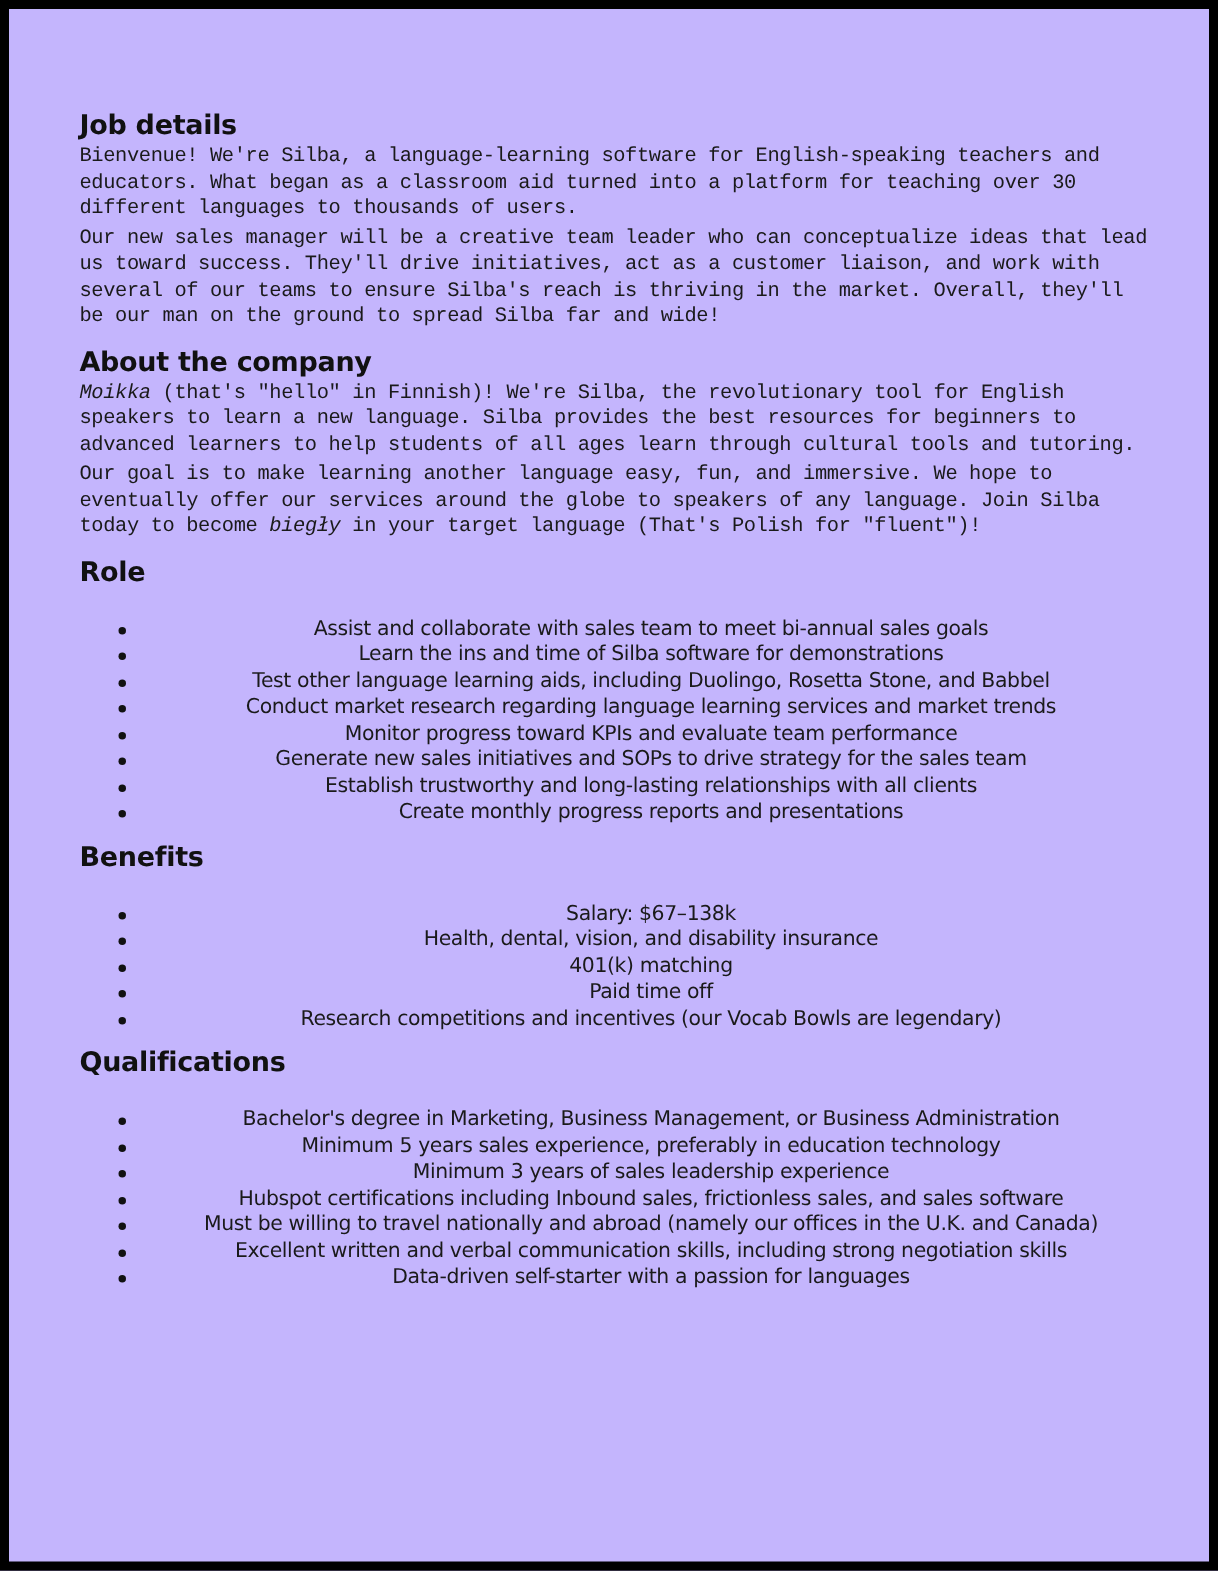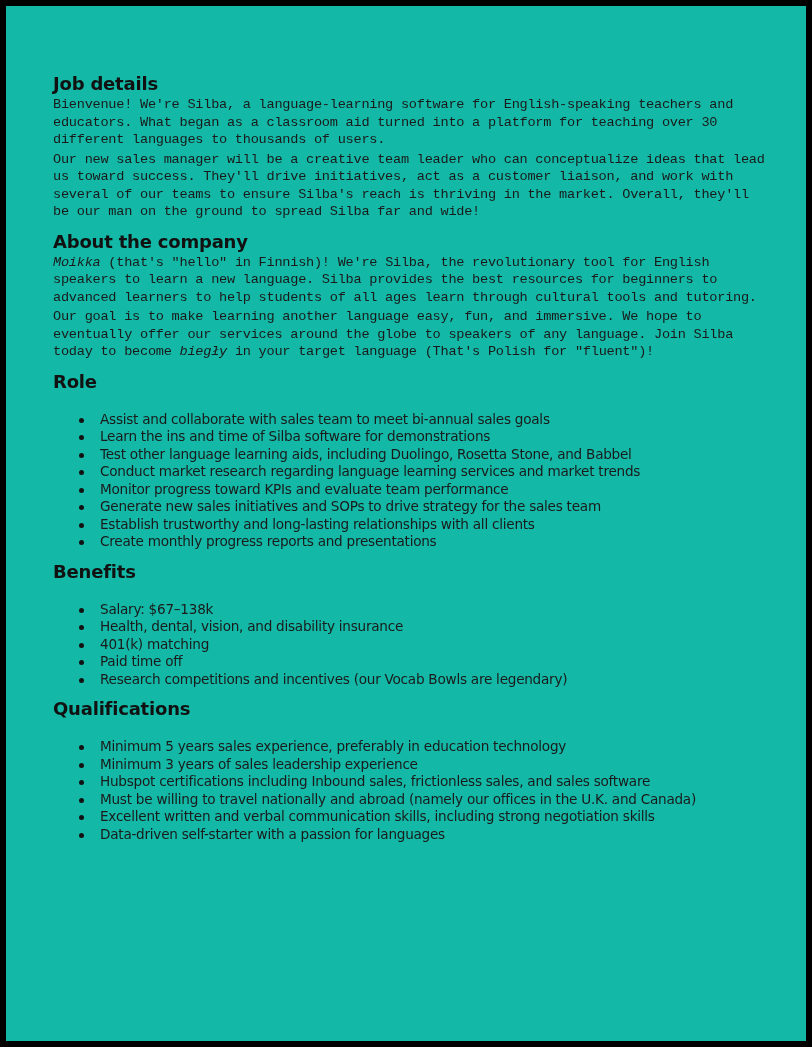--- a/index.html
+++ b/index.html
@@ -1,21 +1,21 @@
 <!DOCTYPE html>
 <html><head>
   <meta charset="utf-8">
   <style>
     * { box-sizing: border-box; margin: 0; padding: 0; }
     html, body { width: 812px; height: 1047px; background: #000; overflow: hidden; }
     .page {
       position: absolute;
       left: 6px; top: 6px;
       width: 800px; height: 1035px;
-      background: #14b8a6;
+      background: #c4b5fd;
       font-family: "DejaVu Sans", "Liberation Sans", sans-serif;
       color: #111111;
     }
     .content {
       position: absolute;
       left: 47px;
       top: 66px;
       width: 715px;
     }
     h2 {
@@ -39,20 +39,21 @@
       list-style: none;
       margin-top: 17px;
     }
     li {
       position: relative;
       padding-left: 47px;
       font-size: 13.6px;
       line-height: 17.5px;
       letter-spacing: -0.25px;
       color: #1a1a1a;
+      text-align: center;
     }
     li::before {
       content: "";
       position: absolute;
       left: 26px;
       top: 7px;
       width: 5px; height: 5px;
       border-radius: 50%;
       background: #111;
     }
@@ -97,20 +98,21 @@
         <li>Health, dental, vision, and disability insurance</li>
         <li>401(k) matching</li>
         <li>Paid time off</li>
         <li>Research competitions and incentives (our Vocab Bowls are legendary)</li>
       </ul>
     </section>
 
     <section class="sec">
       <h2>Qualifications</h2>
       <ul>
+        <li>Bachelor's degree in Marketing, Business Management, or Business Administration</li>
         <li>Minimum 5 years sales experience, preferably in education technology</li>
         <li>Minimum 3 years of sales leadership experience</li>
         <li>Hubspot certifications including Inbound sales, frictionless sales, and sales software</li>
         <li>Must be willing to travel nationally and abroad (namely our offices in the U.K. and Canada)</li>
         <li>Excellent written and verbal communication skills, including strong negotiation skills</li>
         <li>Data-driven self-starter with a passion for languages</li>
       </ul>
     </section>
 
   </div>

